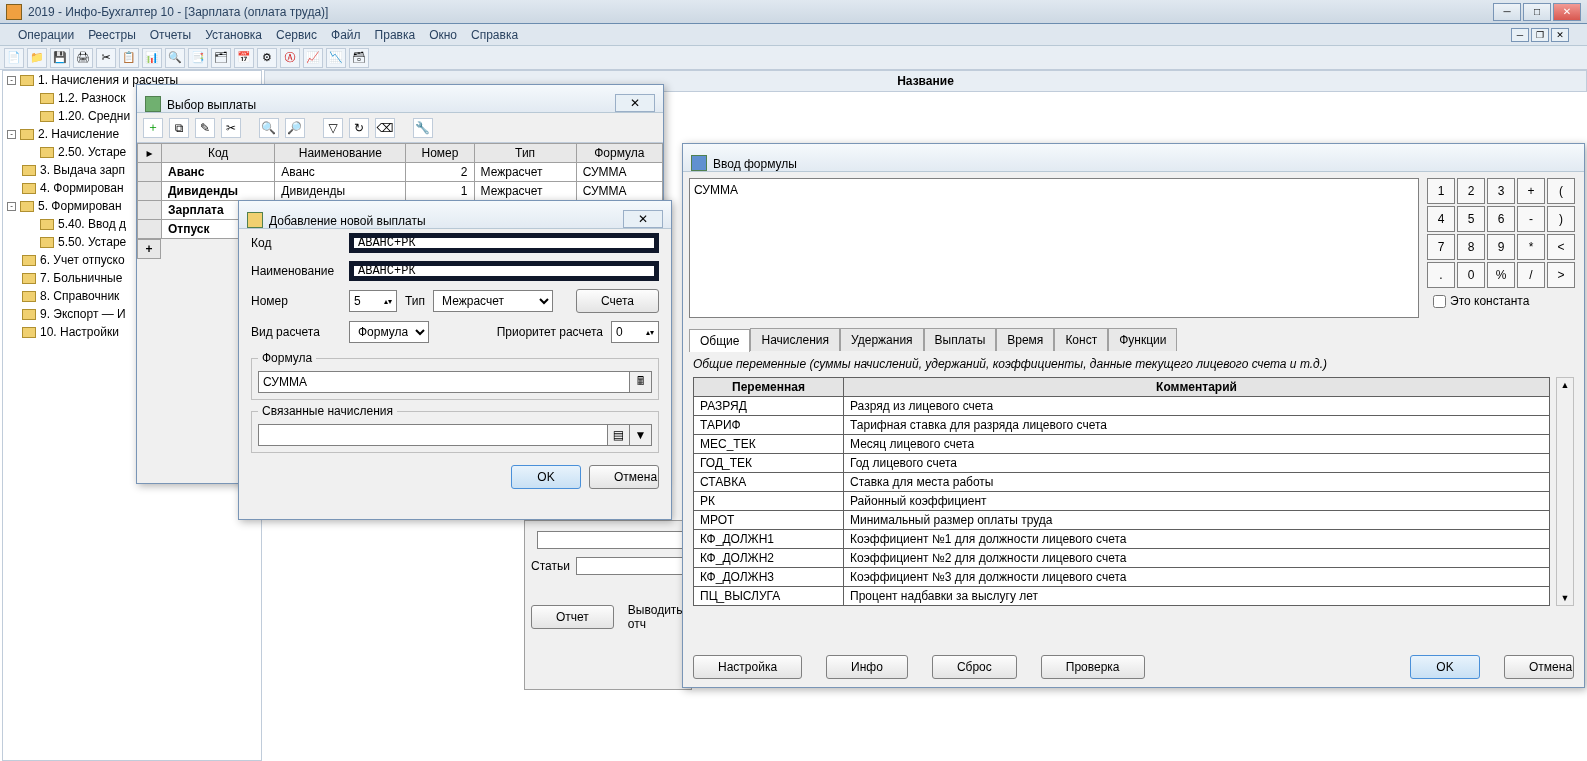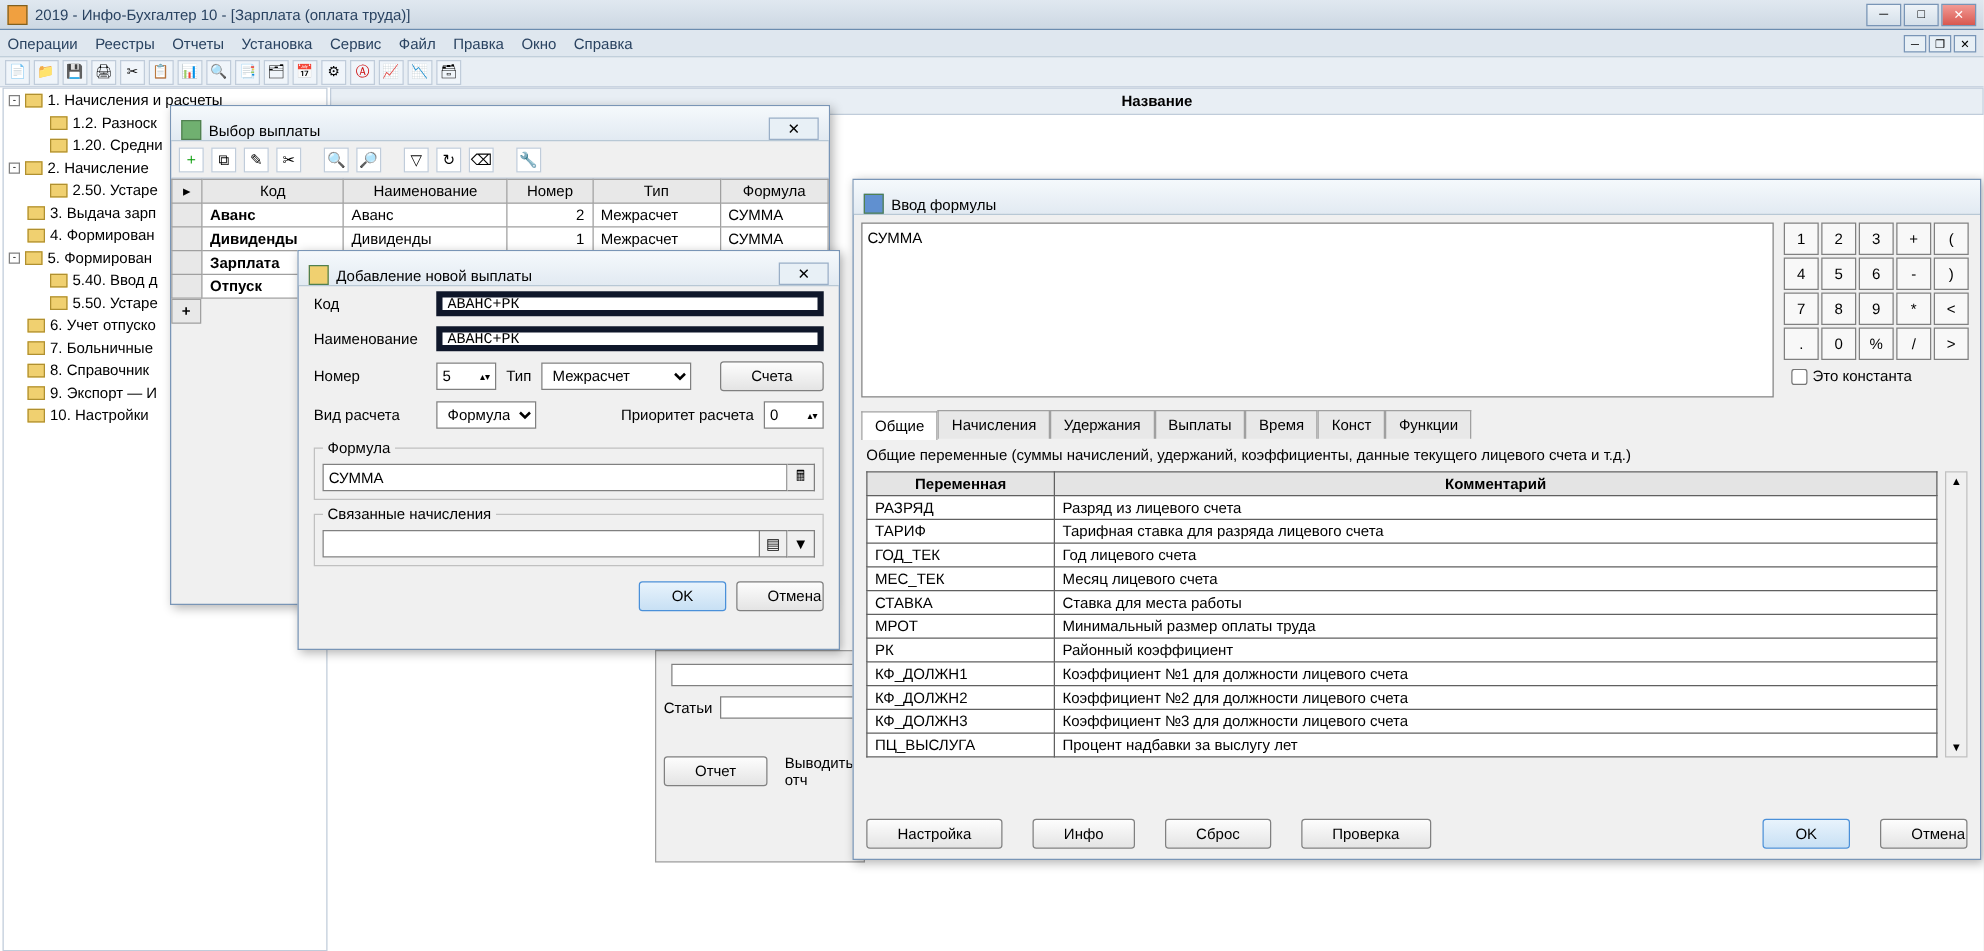--- a/index.html
+++ b/index.html
@@ -6,21 +6,21 @@
 body { background: #e8e8e8; width: 1587px; height: 761px; overflow: hidden; position: relative; }
 
 
 .titlebar { height: 24px; background: linear-gradient(#e0e8f0, #cdd8e3); display: flex; align-items: center; padding: 0 6px; border-bottom: 1px solid #6b8caf; }
 .titlebar .app-icon { width: 16px; height: 16px; background: #f0a040; border: 1px solid #806020; margin-right: 6px; }
 .titlebar .title-text { flex: 1; color: #2a4361; }
 .win-btns { display: flex; gap: 2px; }
 .win-btn { width: 28px; height: 18px; background: linear-gradient(#eef3f8, #d5e0ea); border: 1px solid #7995b6; display: flex; align-items: center; justify-content: center; font-size: 10px; cursor: pointer; }
 .win-btn.close { background: linear-gradient(#f29a94, #d85850); color: #fff; }
 
-.menubar { height: 22px; background: #dfe7ef; display: flex; align-items: center; padding: 0 6px; gap: 14px; border-bottom: 1px solid #b8c8d5; }
+.menubar { height: 22px; background: #dfe7ef; display: flex; align-items: center; padding: 0 18px; gap: 14px; border-bottom: 1px solid #b8c8d5; }
 .menubar span { color: #2a4361; cursor: pointer; }
 .mdi-btns { margin-left: auto; display: flex; gap: 2px; }
 .mdi-btn { width: 18px; height: 14px; border: 1px solid #7995b6; background: #e8f0f6; font-size: 9px; display: flex; align-items: center; justify-content: center; }
 
 .toolbar { height: 24px; background: #e8eef4; border-bottom: 1px solid #c0ccda; display: flex; align-items: center; padding: 0 4px; gap: 3px; }
 .tool-btn { width: 20px; height: 20px; border: 1px solid #c0ccda; background: #f0f5fa; display: flex; align-items: center; justify-content: center; font-size: 11px; cursor: pointer; }
 
 .main-area { position: absolute; top: 70px; left: 0; right: 0; bottom: 0; background: #fff; }
 
 
@@ -69,21 +69,21 @@
 
 #dlg-formula { left: 682px; top: 73px; width: 903px; height: 545px; z-index: 5; }
 .formula-body { display: flex; padding: 6px; gap: 8px; }
 .formula-text { width: 730px; height: 140px; border: 1px solid #808080; background: #fff; padding: 4px; overflow-y: scroll; }
 .keypad { display: grid; grid-template-columns: repeat(5, 28px); gap: 2px; align-content: start; }
 .key { width: 28px; height: 26px; border: 1px solid #808080; background: #f8f8f8; display: flex; align-items: center; justify-content: center; cursor: pointer; }
 .const-check { padding: 6px 0 0 6px; display: flex; align-items: center; gap: 4px; }
 .tabs { display: flex; padding: 4px 6px 0; gap: 0; }
 .tab { padding: 4px 10px; border: 1px solid #a0a0a0; background: #e8e8e8; cursor: pointer; border-bottom: none; }
 .tab.active { background: #fff; position: relative; top: 1px; }
-.tab-desc { padding: 6px 10px; }
+.tab-desc { padding: 6px 10px; font-style: italic; }
 .var-table-wrap { padding: 0 10px; display: flex; gap: 6px; }
 .var-table { border-collapse: collapse; flex: 1; }
 .var-table th, .var-table td { border: 1px solid #606060; padding: 2px 6px; background: #fff; text-align: left; font-size: 12px; }
 .var-table th { background: #e4e4e4; text-align: center; }
 .scroll-stub { width: 18px; background: #f0f0f0; border: 1px solid #c0c0c0; }
 .dlg-footer { position: absolute; bottom: 8px; left: 0; right: 0; display: flex; padding: 0 10px; gap: 24px; }
 .dlg-footer .spacer { flex: 1; }
 
 
 .partial { position: absolute; left: 524px; top: 450px; width: 168px; height: 170px; background: #f0f0f0; border: 1px solid #a0a0a0; padding: 6px; }
@@ -429,38 +429,38 @@
         <tbody id="var-rows">
             <tr>
               <td>РАЗРЯД</td>
               <td>Разряд из лицевого счета</td>
             </tr>
             <tr>
               <td>ТАРИФ</td>
               <td>Тарифная ставка для разряда лицевого счета</td>
             </tr>
             <tr>
+              <td>МЕС_ТЕК</td>
+              <td>Месяц лицевого счета</td>
+            </tr>
+            <tr>
               <td>ГОД_ТЕК</td>
               <td>Год лицевого счета</td>
             </tr>
             <tr>
-              <td>МЕС_ТЕК</td>
-              <td>Месяц лицевого счета</td>
-            </tr>
-            <tr>
               <td>СТАВКА</td>
               <td>Ставка для места работы</td>
             </tr>
             <tr>
+              <td>РК</td>
+              <td>Районный коэффициент</td>
+            </tr>
+            <tr>
               <td>МРОТ</td>
               <td>Минимальный размер оплаты труда</td>
-            </tr>
-            <tr>
-              <td>РК</td>
-              <td>Районный коэффициент</td>
             </tr>
             <tr>
               <td>КФ_ДОЛЖН1</td>
               <td>Коэффициент №1 для должности лицевого счета</td>
             </tr>
             <tr>
               <td>КФ_ДОЛЖН2</td>
               <td>Коэффициент №2 для должности лицевого счета</td>
             </tr>
             <tr>

